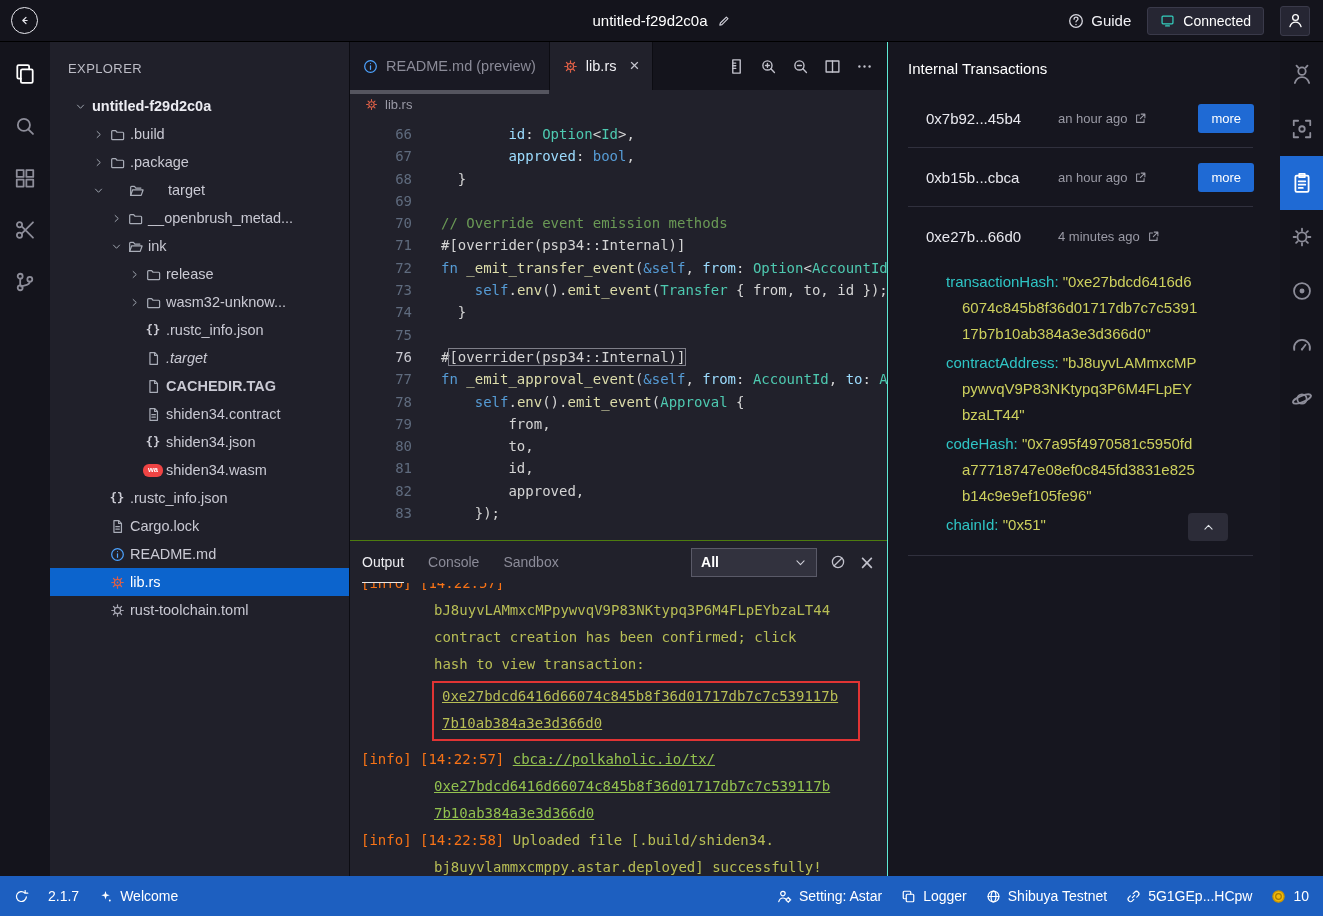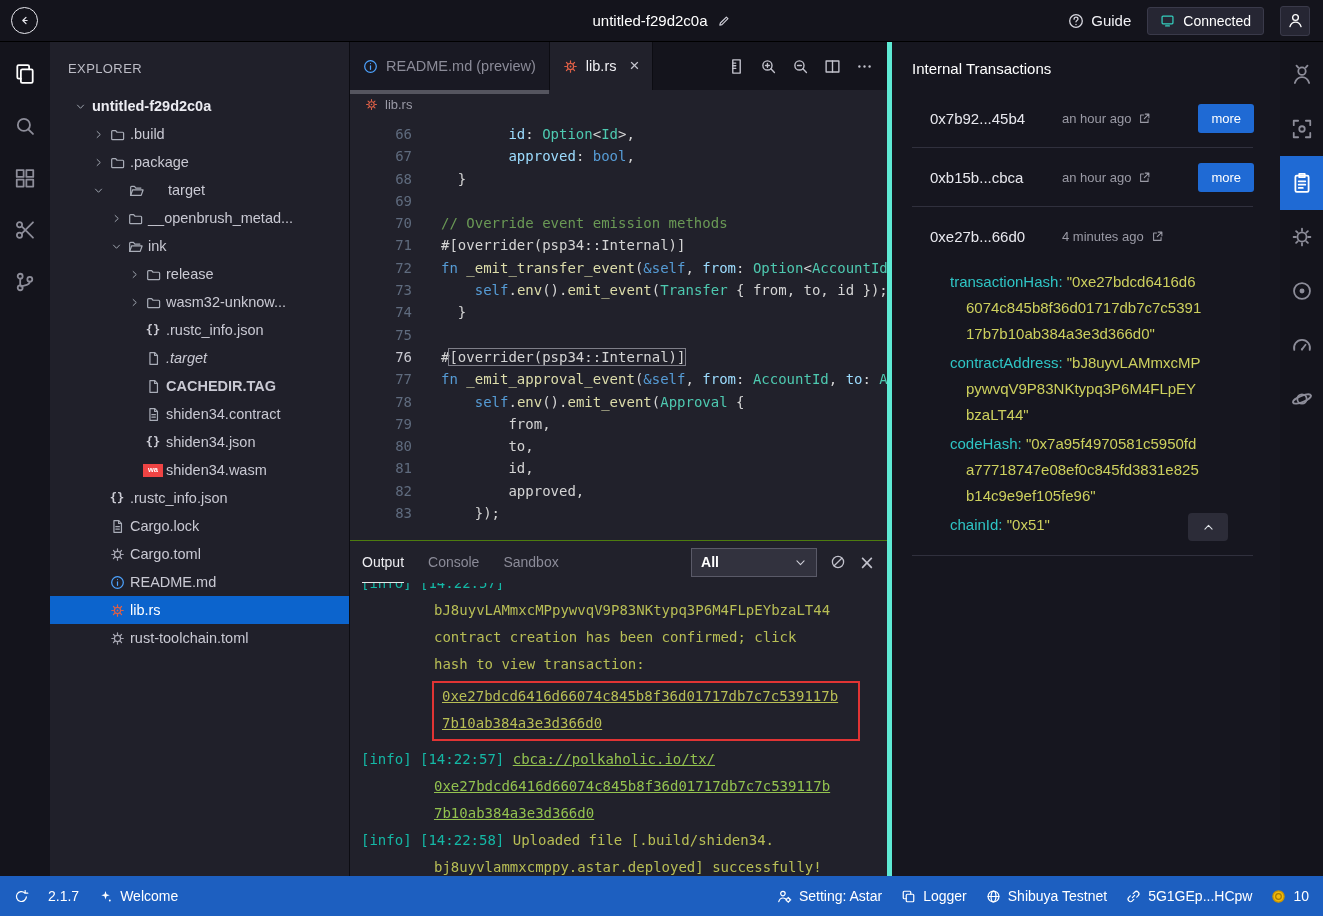--- a/index.html
+++ b/index.html
@@ -40,21 +40,21 @@
   .tree{padding-top:4px}
   .tree-row{height:28px;display:flex;align-items:center;font-size:14.5px;color:#c9c9d3;cursor:pointer;white-space:nowrap;overflow:hidden}
   .tree-row.root{font-weight:bold;color:#ececf2}
   .tree-row.selected{background:#0c64cd;color:#fff}
   .tree-row .chev{width:17px;font-size:11px;color:#aab0ba;flex:none}
   .tree-row .chev-space{width:17px;flex:none}
   .tree-row .fico{width:20px;font-size:15px;color:#a9adb8;flex:none}
   .tree-label{margin-left:3px}
   .json-chip{font-family:"DejaVu Sans Mono",monospace;font-size:12px;font-weight:bold;color:#cdcdd6}
   .wasm-chip{display:inline-flex;width:32px;height:13px;background:#ef4444;color:#fff;font-size:7.5px;font-weight:bold;
-    align-items:center;justify-content:center;border-radius:0}
+    align-items:center;justify-content:center;border-radius:6px}
   .blue{color:#4da3ff!important}
   .rust{color:#df6047!important}
   .gray{color:#a9a9b5!important}
 
   
   .editor-col{flex:1;min-width:0;display:flex;flex-direction:column;background:#21212b;position:relative;border-left:1px solid #0c0c12}
   .tabbar{height:48px;background:#14141c;display:flex;align-items:stretch;flex:none}
   .tab{display:flex;align-items:center;gap:8px;padding:0 13px;font-size:14.5px;color:#8b8b98;background:#191923;
     border-right:1px solid #0c0c12;cursor:pointer;white-space:nowrap}
   .tab.active{background:#21212b;color:#f0f0f4}
@@ -85,29 +85,29 @@
   .filter{width:126px;height:29px;background:#32323e;border:1px solid #5a5a68;display:flex;align-items:center;
     justify-content:space-between;padding:0 9px;font-size:14px;font-weight:bold;color:#fff;cursor:pointer}
   .filter .icon{font-size:13px;color:#cfcfd8}
   .out-right>.icon{font-size:16px;color:#c2c2cc;cursor:pointer}
   .out-close{font-size:19px;color:#c2c2cc;cursor:pointer;font-family:"DejaVu Sans",sans-serif}
 
   .log{flex:1;overflow:hidden;font-family:"DejaVu Sans Mono",monospace;font-size:14px;line-height:27px;padding-left:11px}
   .log-line{white-space:pre}
   .log-line.ind{padding-left:73px}
   .log-line.clip{margin-top:-13px}
-  .log-tag{color:#14b8a6}
+  .log-tag{color:#f97316}
   .log-msg{color:#b8be55}
   .log-link{color:#93c24f;text-decoration:underline;cursor:pointer}
   .log-hash{color:#b8be55;text-decoration:underline;cursor:pointer}
   .log-box{border:2px solid #e13434;margin:3px 16px 5px 71px;padding:0 20px 2px 8px;width:fit-content;cursor:pointer}
   .log-box .log-line{padding-left:0}
 
   
-  .rpanel{width:393px;flex:none;background:#16161f;border-left:5px solid #5eead4;display:flex;flex-direction:column;overflow:hidden}
+  .rpanel{width:393px;flex:none;background:#16161f;border-left:1px solid #5eead4;display:flex;flex-direction:column;overflow:hidden}
   .rp-header{padding:18px 0 12px 20px;font-size:15px;color:#fff}
   .tx-row{display:flex;align-items:center;height:58px;padding:0 26px 0 38px}
   .tx-hash{font-size:15px;color:#e8e8ee;width:132px;flex:none}
   .tx-time{font-size:13px;color:#9a9aa5;display:flex;align-items:center;gap:7px}
   .tx-time .icon{font-size:13px;color:#9a9aa5;cursor:pointer}
   .tx-more{margin-left:auto;background:#1f6ad4;color:#fff;border:none;border-radius:3px;font-size:13px;
     padding:7px 13px;cursor:pointer;font-family:inherit}
   .tx-divider{border-top:1px solid #30303d;margin:0 27px 0 20px}
   .tx-details{padding:4px 0 2px 58px;font-size:15px;line-height:26px}
   .tx-field{width:252px;word-break:break-all;padding-left:16px;text-indent:-16px;margin-bottom:3px}
@@ -387,30 +387,20 @@
         </div>
         <div class="tree-row" style="padding-left: 40px;">
           <span class="chev-space"></span>
           <span class="icon fico ">
             <svg viewBox="0 0 16 16" width="1em" height="1em" fill="none" stroke="currentColor" stroke-width="1.3" stroke-linecap="round" stroke-linejoin="round">
               <path d="M4.2 1.8h5.2l2.8 2.8v9.6H4.2z"></path>
               <path d="M9.2 1.8v3h3M6.2 8.2h3.8M6.2 10.7h3.8"></path>
             </svg>
           </span>
           <span class="tree-label">Cargo.lock</span>
-        </div>
-        <div class="tree-row" style="padding-left: 40px;">
-          <span class="chev-space"></span>
-          <span class="icon fico gray">
-            <svg viewBox="0 0 16 16" width="1em" height="1em" fill="none" stroke="currentColor" stroke-width="1.3" stroke-linecap="round" stroke-linejoin="round">
-              <circle cx="8" cy="8" r="3.3"></circle>
-              <path d="M8 1.9v1.7M8 12.4v1.7M1.9 8h1.7M12.4 8h1.7M3.7 3.7l1.2 1.2M11.1 11.1l1.2 1.2M12.3 3.7l-1.2 1.2M4.9 11.1l-1.2 1.2"></path>
-            </svg>
-          </span>
-          <span class="tree-label">Cargo.toml</span>
         </div>
         <div class="tree-row" style="padding-left: 40px;">
           <span class="chev-space"></span>
           <span class="icon fico blue">
             <svg viewBox="0 0 16 16" width="1em" height="1em" fill="none" stroke="currentColor" stroke-width="1.3" stroke-linecap="round" stroke-linejoin="round">
               <circle cx="8" cy="8" r="6.2"></circle>
               <path d="M8 7.2v3.8"></path>
               <circle cx="8" cy="4.9" r="0.6" fill="currentColor" stroke="none"></circle>
             </svg>
           </span>

